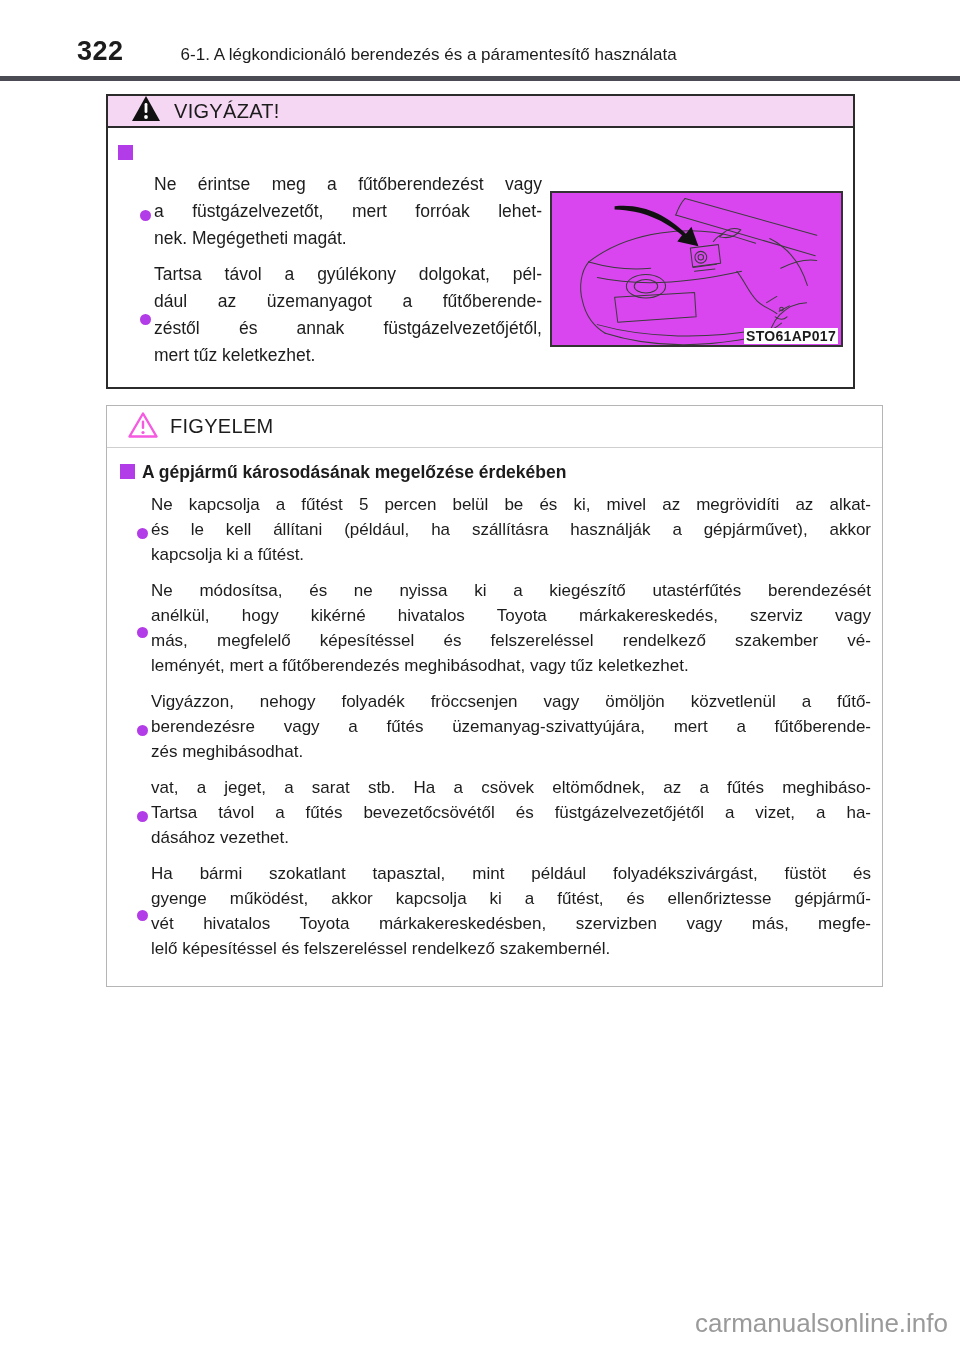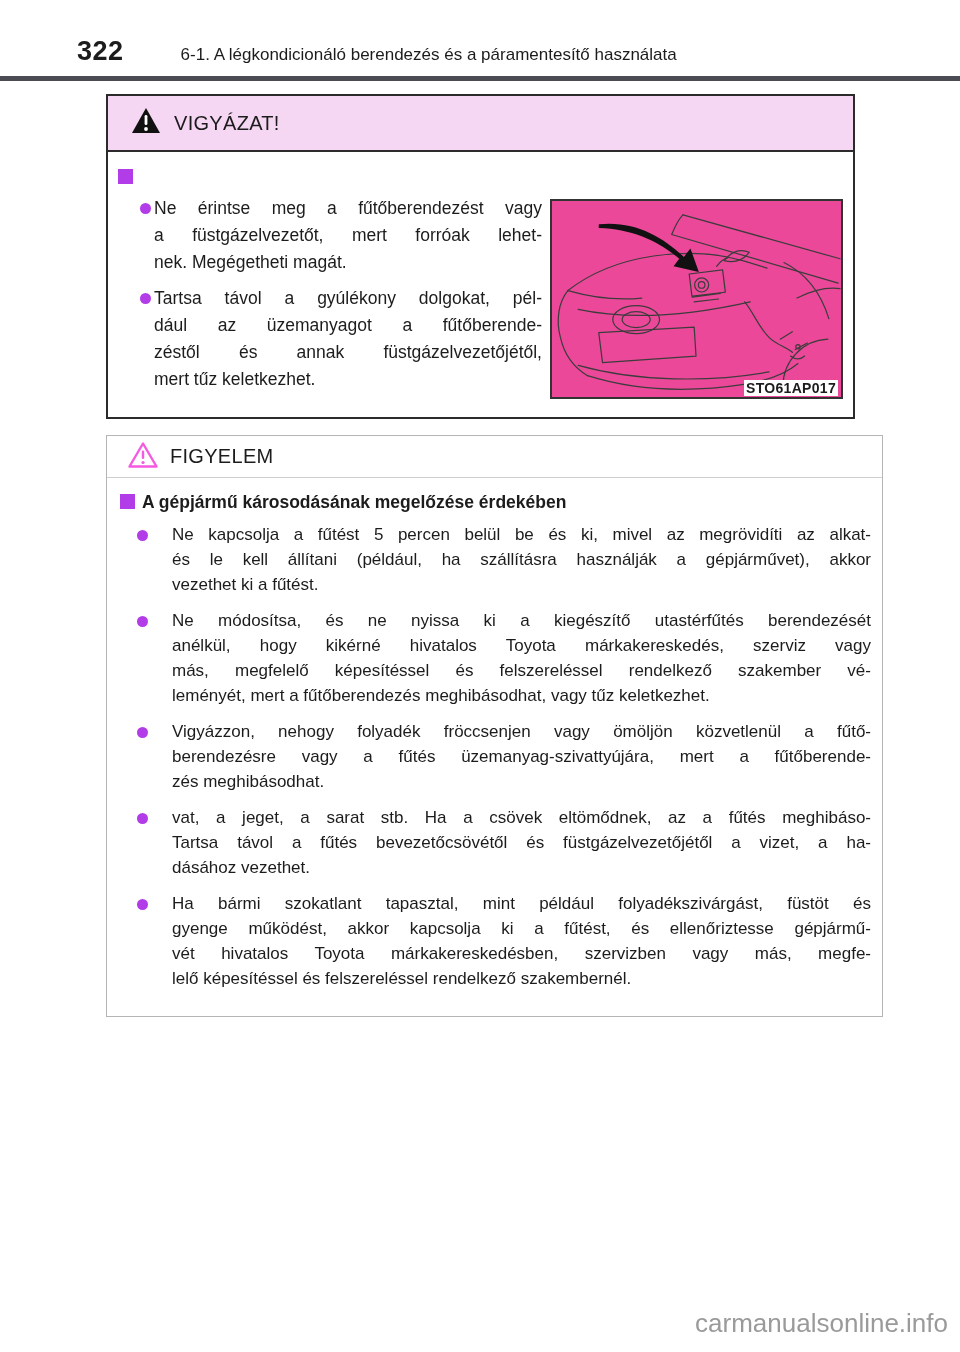--- a/index.html
+++ b/index.html
@@ -47,21 +47,21 @@
     border:2px solid var(--border-dark);
     background:#fff;
   }
   .warning-header{
     background:var(--pink-header);
     border-bottom:2px solid var(--border-dark);
     display:flex;
     align-items:center;
     gap:13px;
     padding:6px 10px 6px 23px;
-    height:56px;
+    height:32px;
   }
   .warning-header .title,
   .notice-header .title{
     font-size:20px;
     letter-spacing:0.3px;
   }
   .warning-body{
     padding:13px 10px 18px 10px;
   }
   .box-heading{
@@ -82,44 +82,44 @@
     display:flex;
     gap:8px;
     padding-left:22px;
   }
   .warning-columns .bullet-list{
     flex:0 0 402px;
   }
   
   .bullet-item{
     display:flex;
-    align-items:flex-start;
+    align-items:center;
     margin-bottom:9px;
   }
   .bullet-item:last-child{margin-bottom:0;}
   .bullet-dot{
     flex:0 0 auto;
     width:11px;height:11px;
     border-radius:50%;
     background:var(--accent-purple);
     margin:8px 3px 0 0;
   }
   .bullet-text{flex:1;}
   .warning-box .bullet-text{font-size:17.5px;line-height:27px;}
   .notice-box  .bullet-text{font-size:17px;line-height:25px;}
   .jline{text-align:justify;text-align-last:justify;}
   .lline{text-align:left;}
   
   .illustration{
     position:relative;
     width:313px;
-    height:200px;
+    height:156px;
     border:2px solid #333;
-    background:#ec4899;
-    margin-top:4px;
+    background:#d946ef;
+    margin-top:20px;
   }
   .illustration svg{display:block;width:100%;height:100%;}
   .illustration figcaption{
     position:absolute;
     right:3px;bottom:1px;
     font-size:14px;
     font-weight:bold;
     background:#fff;
     padding:0 2px;
     letter-spacing:0.3px;
@@ -138,21 +138,21 @@
     height:42px;
     border-bottom:1px solid #cfcfcf;
   }
   .notice-body{
     padding:12px 11px 14px 13px;
   }
   .notice-body .box-heading{margin-bottom:8px;}
   .notice-body .bullet-list{
     padding-left:17px;
   }
-  .notice-box .bullet-item{margin-bottom:11px;gap:21px;}
+  .notice-box .bullet-item{margin-bottom:11px;}
   
   .watermark{
     position:absolute;
     right:12px;
     top:1308px;
     font-size:26px;
     color:var(--watermark);
   }
 </style>
 </head>
@@ -261,21 +261,21 @@
     <div class="box-heading">
       <span class="square-bullet"></span>
       <span>A gépjármű károsodásának megelőzése érdekében</span>
     </div>
     <div class="bullet-list">
         <div class="bullet-item">
           <span class="bullet-dot"></span>
           <div class="bullet-text">
             <div class="jline">Ne kapcsolja a fűtést 5 percen belül be és ki, mivel az megrövidíti az alkat-</div>
             <div class="jline">és le kell állítani (például, ha szállításra használják a gépjárművet), akkor</div>
-            <div class="lline">vezethet ki a fűtést.</div>
+            <div class="lline">kapcsolja ki a fűtést.</div>
           </div>
         </div>
         <div class="bullet-item">
           <span class="bullet-dot"></span>
           <div class="bullet-text">
             <div class="jline">Ne  módosítsa,  és  ne  nyissa  ki  a  kiegészítő  utastérfűtés  berendezését</div>
             <div class="jline">anélkül,  hogy  kikérné  hivatalos  Toyota  márkakereskedés,  szerviz  vagy</div>
             <div class="jline">más,  megfelelő  képesítéssel  és  felszereléssel  rendelkező  szakember  vé-</div>
             <div class="lline">leményét, mert a fűtőberendezés meghibásodhat, vagy tűz keletkezhet.</div>
           </div>

